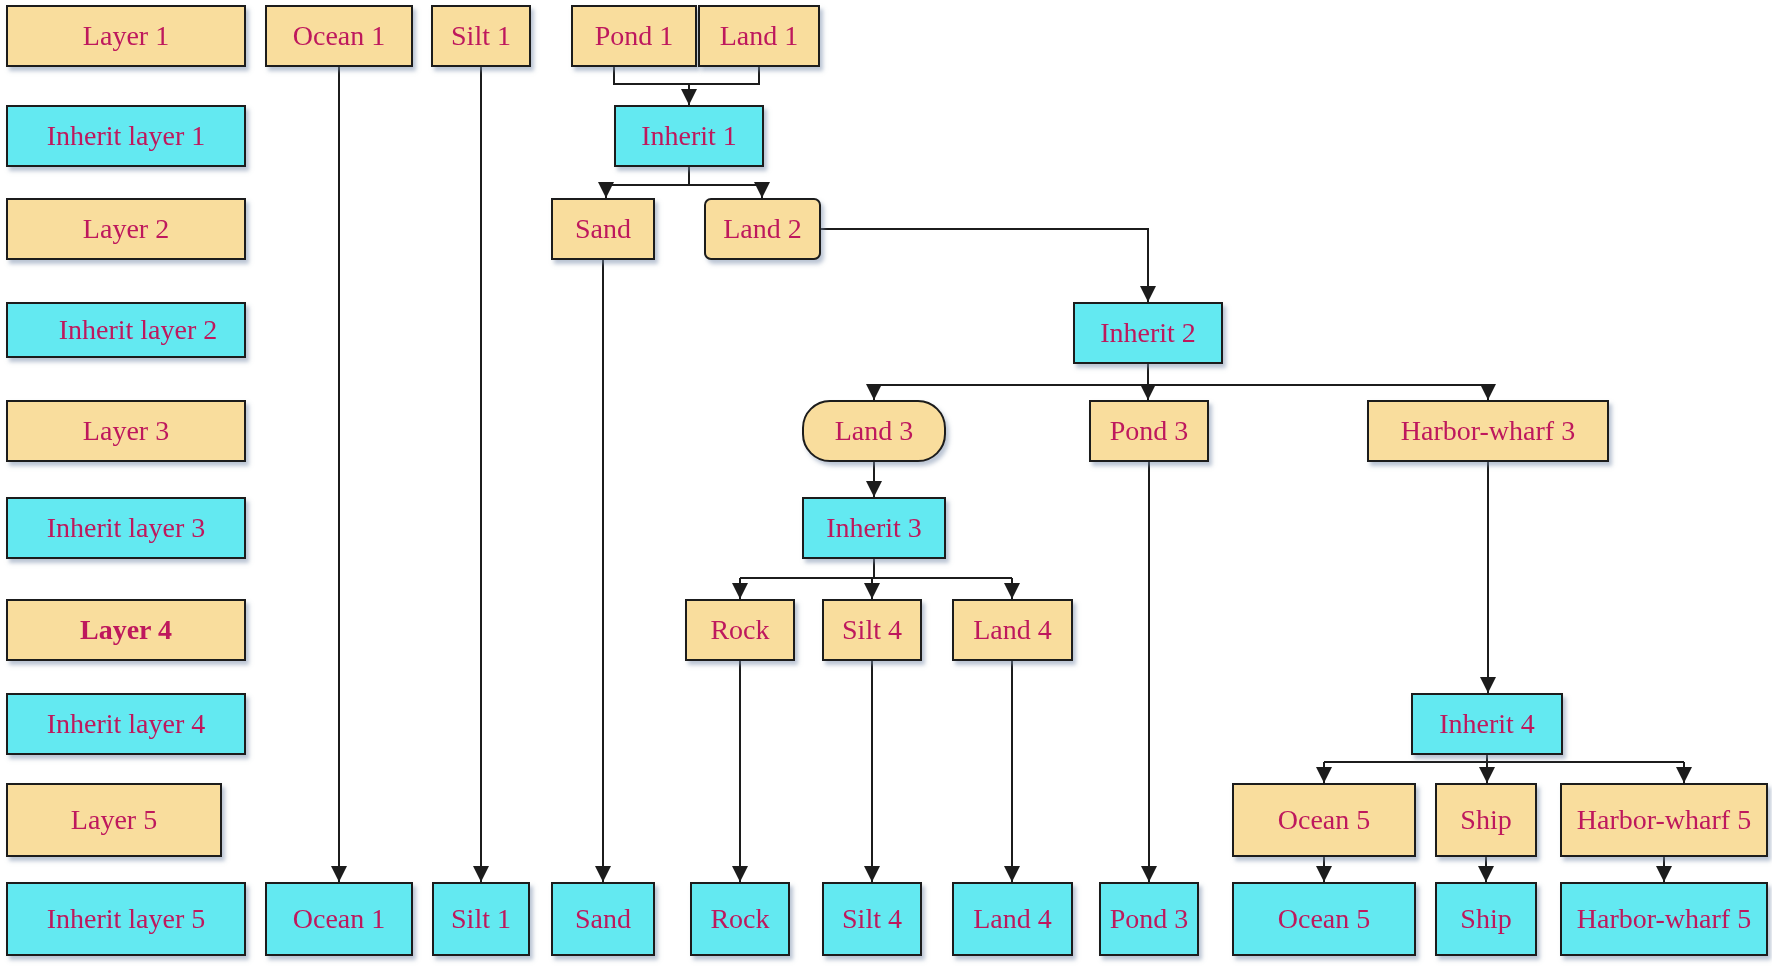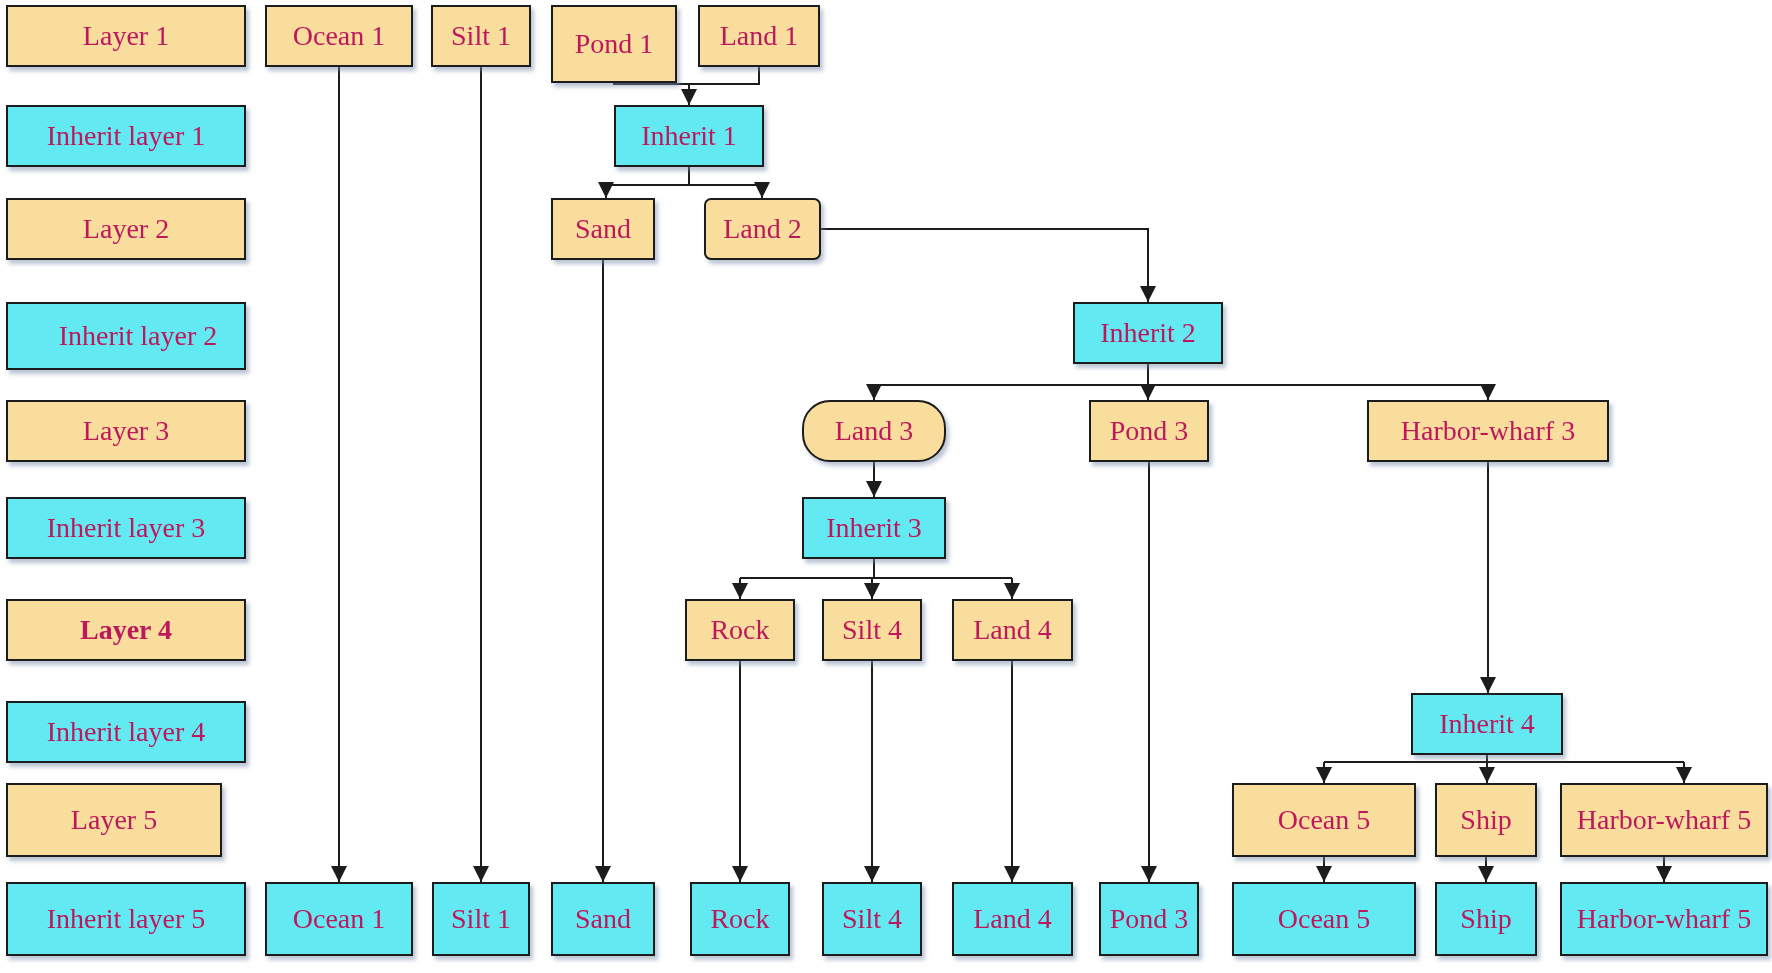--- a/index.html
+++ b/index.html
@@ -85,30 +85,30 @@
       <polygon points="1324,882 1316,866 1332,866" fill="#1c1c1c"></polygon>
       <polyline points="1486,857 1486,882" fill="none" stroke="#1c1c1c" stroke-width="2"></polyline>
       <polygon points="1486,882 1478,866 1494,866" fill="#1c1c1c"></polygon>
       <polyline points="1664,857 1664,882" fill="none" stroke="#1c1c1c" stroke-width="2"></polyline>
       <polygon points="1664,882 1656,866 1672,866" fill="#1c1c1c"></polygon>
     </svg>
   <div id="node-layer">
       <div class="node layer" style="left: 6px; top: 5px; width: 240px; height: 62px;">Layer 1</div>
       <div class="node inherit" style="left: 6px; top: 105px; width: 240px; height: 62px;">Inherit layer 1</div>
       <div class="node layer" style="left: 6px; top: 198px; width: 240px; height: 62px;">Layer 2</div>
-      <div class="node inherit" style="left: 6px; top: 302px; width: 240px; height: 68px; padding-left: 24px;">Inherit layer 2</div>
+      <div class="node inherit" style="left: 6px; top: 302px; width: 240px; height: 56px; padding-left: 24px;">Inherit layer 2</div>
       <div class="node layer" style="left: 6px; top: 400px; width: 240px; height: 62px;">Layer 3</div>
       <div class="node inherit" style="left: 6px; top: 497px; width: 240px; height: 62px;">Inherit layer 3</div>
       <div class="node layer" style="left: 6px; top: 599px; width: 240px; height: 62px; font-weight: bold;">Layer 4</div>
-      <div class="node inherit" style="left: 6px; top: 693px; width: 240px; height: 62px; margin-top: 8px;">Inherit layer 4</div>
+      <div class="node inherit" style="left: 6px; top: 693px; width: 240px; height: 62px;">Inherit layer 4</div>
       <div class="node layer" style="left: 6px; top: 783px; width: 216px; height: 74px;">Layer 5</div>
       <div class="node inherit" style="left: 6px; top: 882px; width: 240px; height: 74px;">Inherit layer 5</div>
       <div class="node layer" style="left: 265px; top: 5px; width: 148px; height: 62px;">Ocean 1</div>
       <div class="node layer" style="left: 431px; top: 5px; width: 100px; height: 62px;">Silt 1</div>
-      <div class="node layer" style="left: 551px; top: 5px; width: 126px; height: 78px;">Pond 1</div>
+      <div class="node layer" style="left: 571px; top: 5px; width: 126px; height: 62px;">Pond 1</div>
       <div class="node layer" style="left: 698px; top: 5px; width: 122px; height: 62px;">Land 1</div>
       <div class="node inherit" style="left: 614px; top: 105px; width: 150px; height: 62px;">Inherit 1</div>
       <div class="node layer" style="left: 551px; top: 198px; width: 104px; height: 62px;">Sand</div>
       <div class="node layer" style="left: 704px; top: 198px; width: 117px; height: 62px; border-radius: 7px;">Land 2</div>
       <div class="node inherit" style="left: 1073px; top: 302px; width: 150px; height: 62px;">Inherit 2</div>
       <div class="node layer" style="left: 802px; top: 400px; width: 144px; height: 62px; border-radius: 28px;">Land 3</div>
       <div class="node layer" style="left: 1089px; top: 400px; width: 120px; height: 62px;">Pond 3</div>
       <div class="node layer" style="left: 1367px; top: 400px; width: 242px; height: 62px;">Harbor-wharf 3</div>
       <div class="node inherit" style="left: 802px; top: 497px; width: 144px; height: 62px;">Inherit 3</div>
       <div class="node layer" style="left: 685px; top: 599px; width: 110px; height: 62px;">Rock</div>

